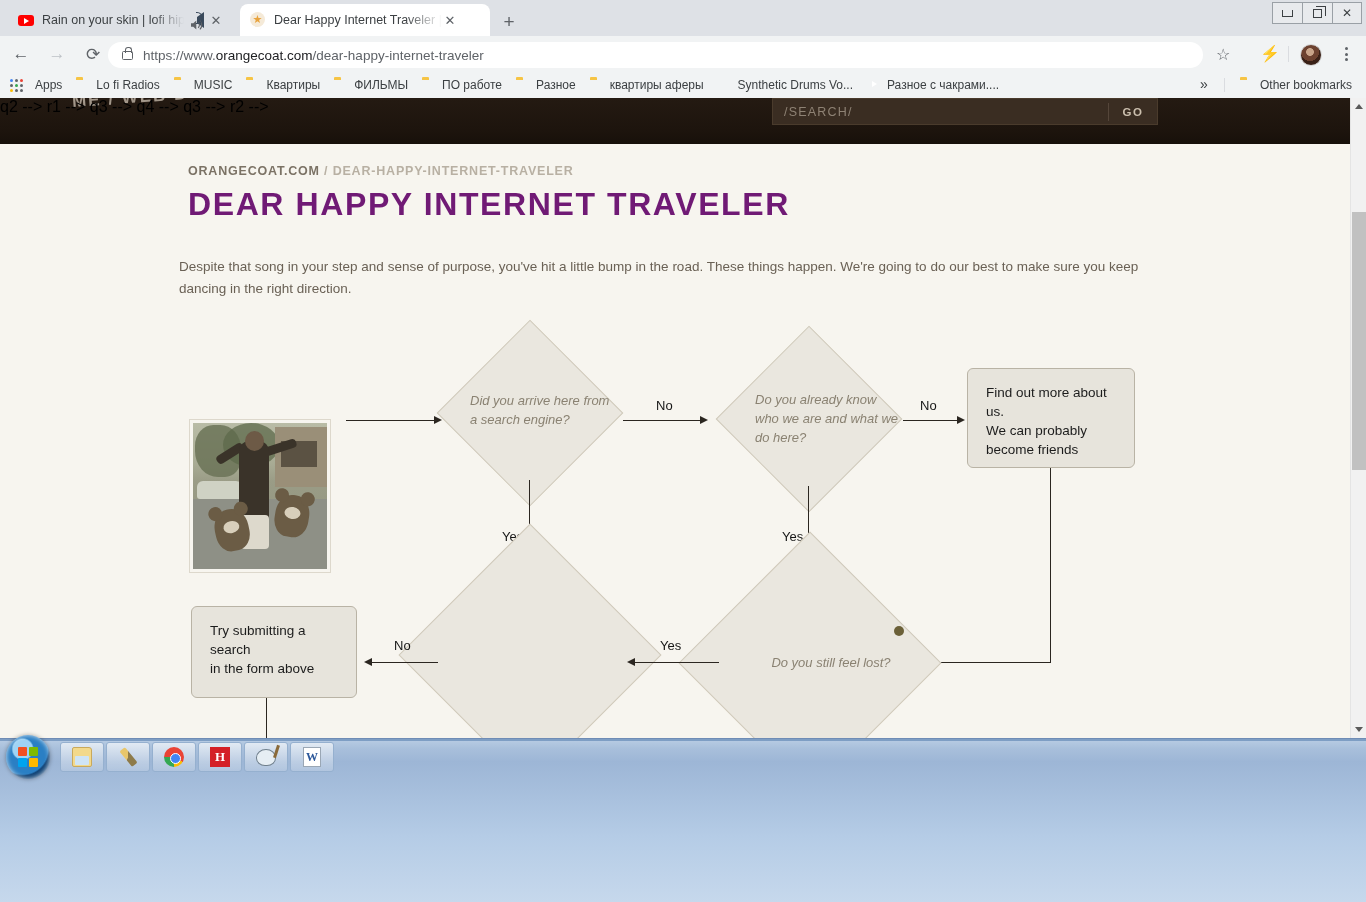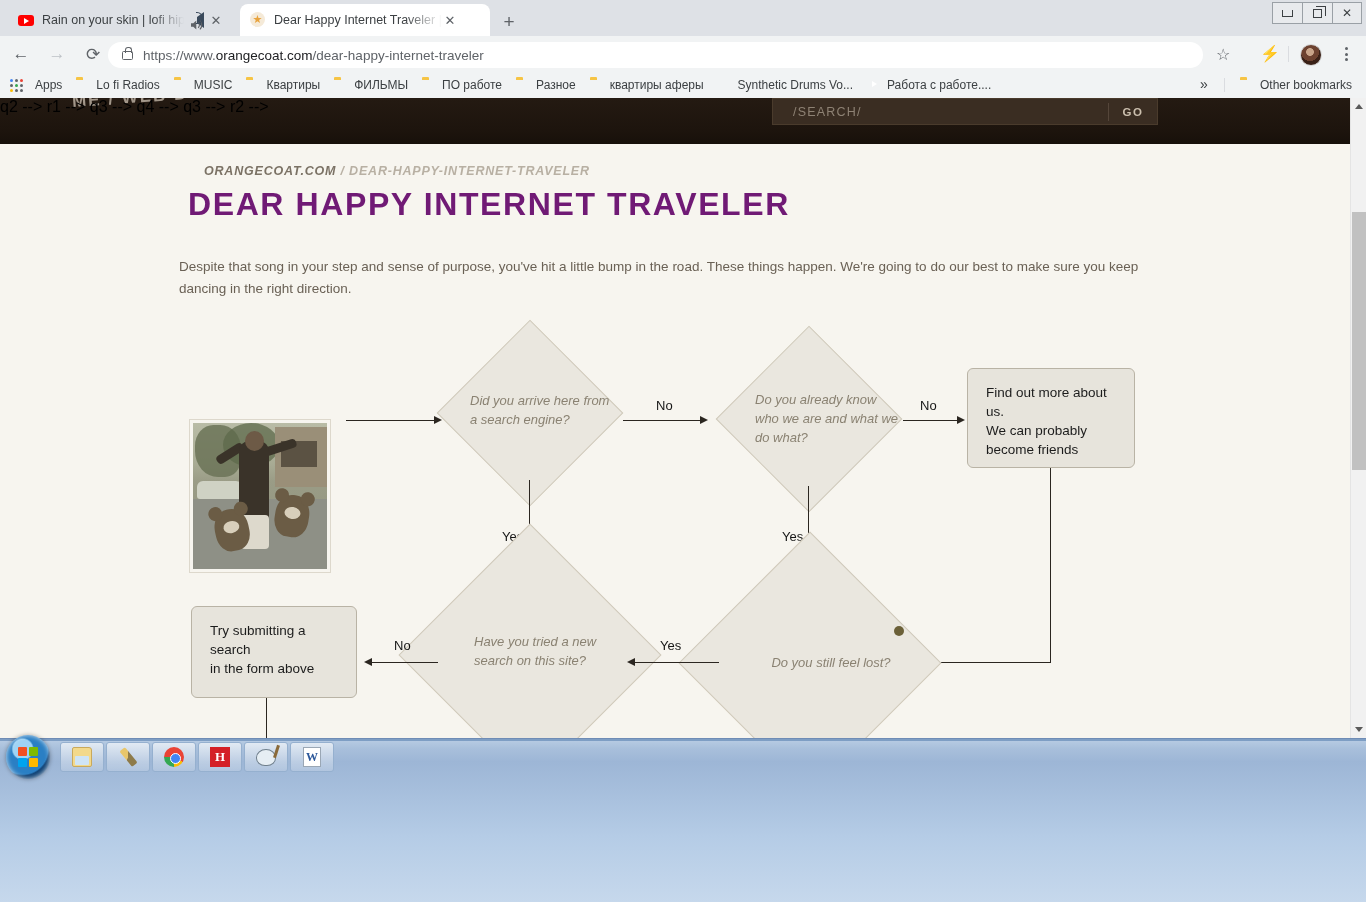--- a/index.html
+++ b/index.html
@@ -96,25 +96,25 @@
 
   
   #page { position:absolute; left:0; top:98px; width:1350px; height:640px; background:#f7f5ef; overflow:hidden; }
   .darkband { position:absolute; left:0; top:0; width:1350px; height:46px;
               background:linear-gradient(180deg,#241a12 0%, #1d140d 70%, #17100a 100%); }
   .logo-frag { position:absolute; left:72px; top:-10px; font-size:17px; letter-spacing:2px;
                color:#b9ada0; font-weight:bold; font-family:"Liberation Sans", sans-serif;
                transform:rotate(-4deg); opacity:.85; }
   .searchwrap { position:absolute; left:772px; top:0px; width:386px; height:27px;
                 background:#3a2d22; border:1px solid #4a3b2c; display:flex; align-items:center; }
-  .searchwrap .sinput { flex:1 1 auto; font-size:12.5px; color:#8e8274; letter-spacing:1.2px; padding-left:20px; }
+  .searchwrap .sinput { flex:1 1 auto; font-size:12.5px; color:#8e8274; letter-spacing:1.2px; padding-left:11px; }
   .searchwrap .sdiv { width:1px; height:18px; background:#55463a; }
   .searchwrap .sgo { width:48px; text-align:center; font-size:11.5px; letter-spacing:1.5px; color:#cbbfae; font-weight:bold; }
 
-  .crumb { position:absolute; left:204px; top:66px; font-size:12.5px; letter-spacing:.8px; font-weight:bold;font-style:italic; }
+  .crumb { position:absolute; left:188px; top:66px; font-size:12.5px; letter-spacing:.8px; font-weight:bold; }
   .crumb .c1 { color:#7b7265; }
   .crumb .sep { color:#b8b0a3; }
   .crumb .c2 { color:#b8b0a3; }
   h1.ptitle { position:absolute; left:188px; top:88px; margin:0; font-size:32px; letter-spacing:1.6px;
               color:#701a75; font-weight:bold; }
   .intro { position:absolute; left:179px; top:144px; width:980px; font-size:13.5px; line-height:22px; color:#6a6155; }
 
   
   #flow { position:absolute; left:0; top:0; width:1350px; height:640px; }
   .photo { position:absolute; left:190px; top:322px; width:140px; height:152px;
@@ -325,21 +325,21 @@
     <span class="bm">
         <span class="bmico"><span class="folder"></span></span>
         <span>квартиры аферы</span>
       </span>
     <span class="bm">
         <span class="bmico"><span class="beeico"></span></span>
         <span>Synthetic Drums Vo...</span>
       </span>
     <span class="bm">
         <span class="bmico"><span class="ytico"></span></span>
-        <span>Работа с работе....</span>
+        <span>Разное с чакрами....</span>
       </span>
 
     <span class="chevmore">»</span>
     <span class="bmdiv"></span>
     <span class="bm otherbm">
         <span class="bmico"><span class="folder"></span></span>
         <span>Other bookmarks</span>
       </span>
   </div>
 </div>
@@ -398,21 +398,21 @@
     </div>
 
      q2 --&gt;
     <div class="edge ehoriz" style="left:623px; top:322px; width:82px;"></div>
     <div class="arrow ar-right" style="left:700px; top:317.5px;"></div>
     <div class="elabel" style="left:656px; top:300px;">No</div>
 
     
     <div class="diamond" style="left:743px; top:255px; width:132px; height:132px;"></div>
     <div class="dlabel" style="left:755px; top:292px; width:148px;">
-      <span>Do you already know</span><br><span>who we are and what we</span><br><span>do what?</span>
+      <span>Do you already know</span><br><span>who we are and what we</span><br><span>do here?</span>
     </div>
 
      r1 --&gt;
     <div class="edge ehoriz" style="left:903px; top:322px; width:58px;"></div>
     <div class="arrow ar-right" style="left:957px; top:317.5px;"></div>
     <div class="elabel" style="left:920px; top:300px;">No</div>
 
     
     <div class="box" style="left:967px; top:270px; width:168px; height:100px;">
       <span>Find out more about us.</span><br><span>We can probably</span><br><span>become friends</span>
@@ -428,23 +428,20 @@
     <div class="arrow ar-down" style="left:525px; top:455px;"></div>
     <div class="elabel" style="left:502px; top:431px;">Yes</div>
 
      q4 --&gt;
     <div class="edge evert" style="left:808px; top:388px; height:78px;"></div>
     <div class="arrow ar-down" style="left:804px; top:461px;"></div>
     <div class="elabel" style="left:782px; top:431px;">Yes</div>
 
     
     <div class="diamond" style="left:437px; top:464px; width:186px; height:186px;"></div>
-    <div class="dlabel" style="left:474px; top:534px; width:150px;">
-      <span>Have you tried a new</span><br><span>search on this site?</span>
-    </div>
 
     
     <div class="diamond" style="left:717px; top:472px; width:186px; height:186px;"></div>
     <div class="dlabel" style="left:741px; top:555px; width:180px; text-align:center;">Do you still feel lost?</div>
 
      q3 --&gt;
     <div class="edge ehoriz" style="left:634px; top:564px; width:85px;"></div>
     <div class="arrow ar-left" style="left:627px; top:559.5px;"></div>
     <div class="elabel" style="left:660px; top:540px;">Yes</div>
 

